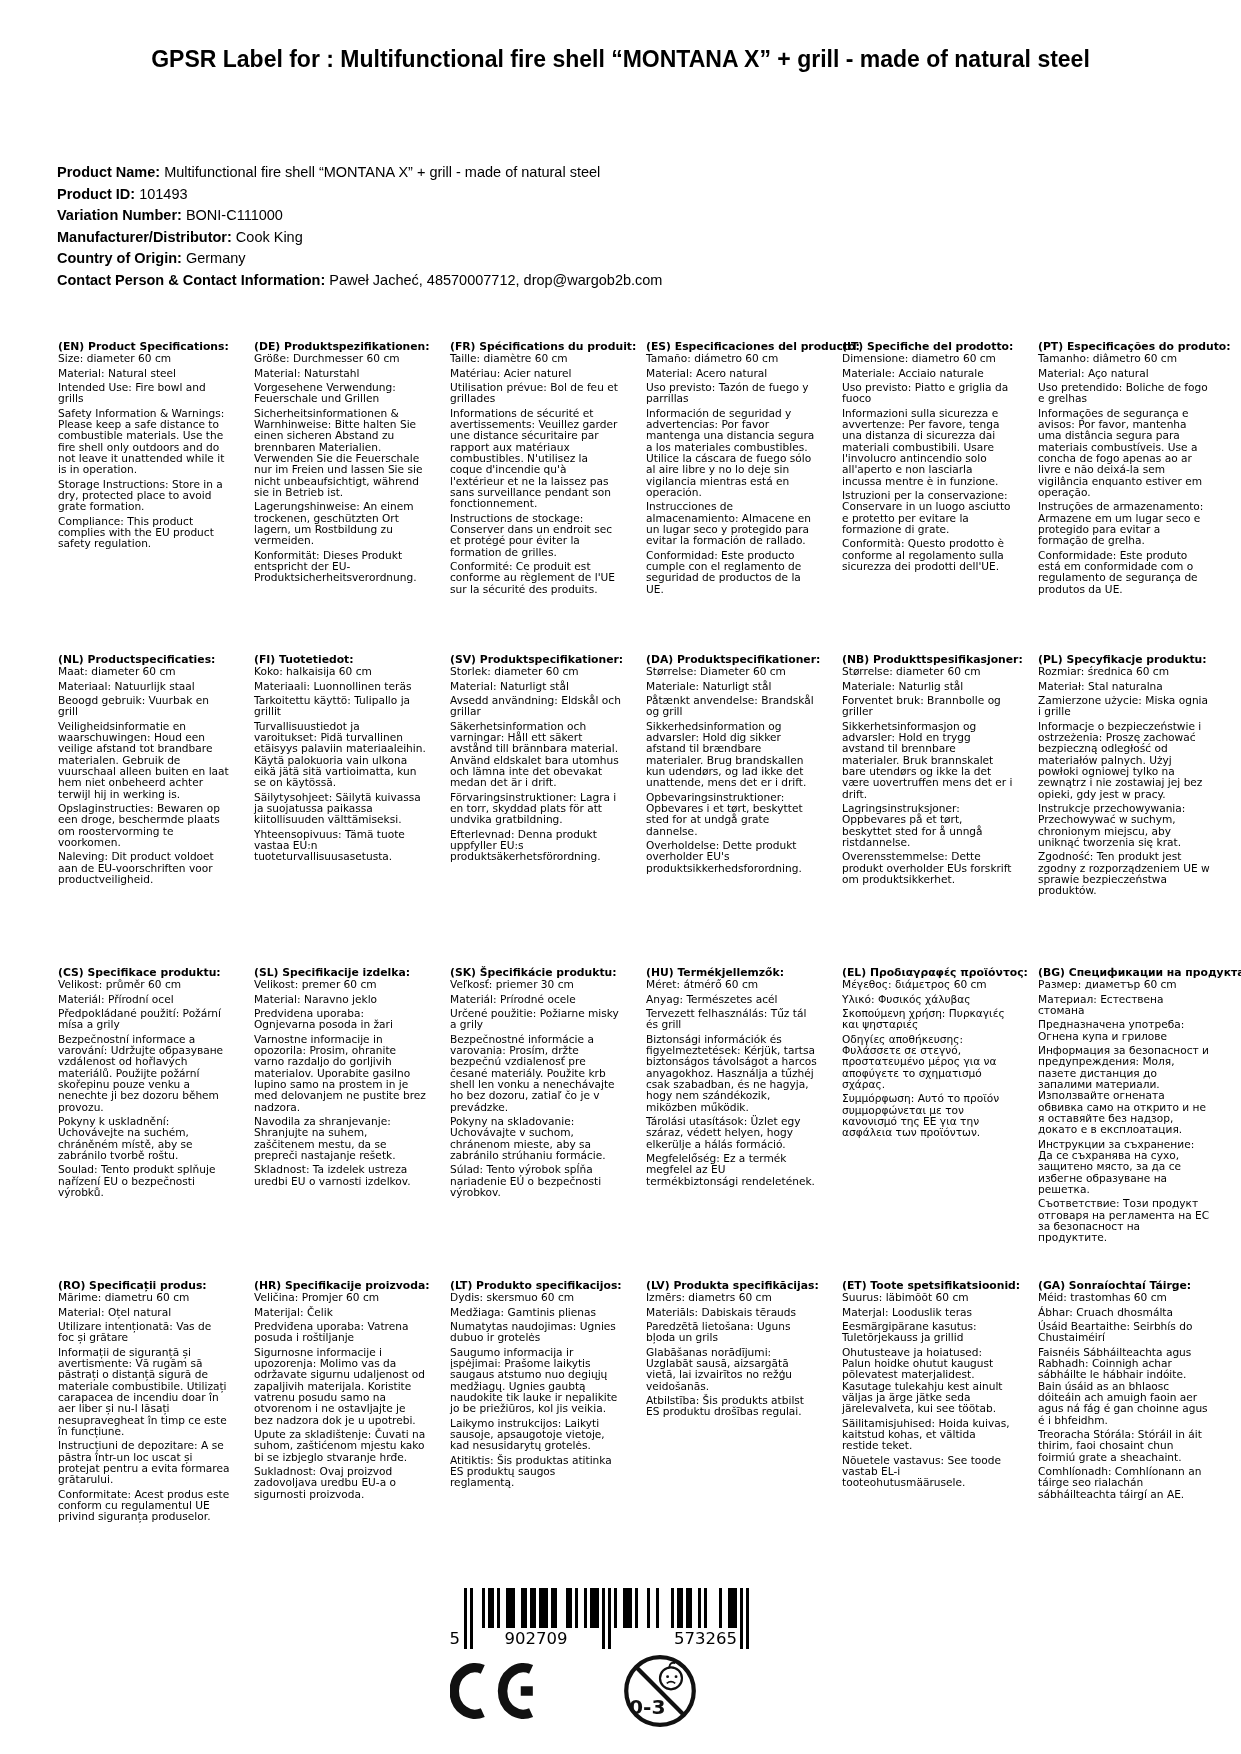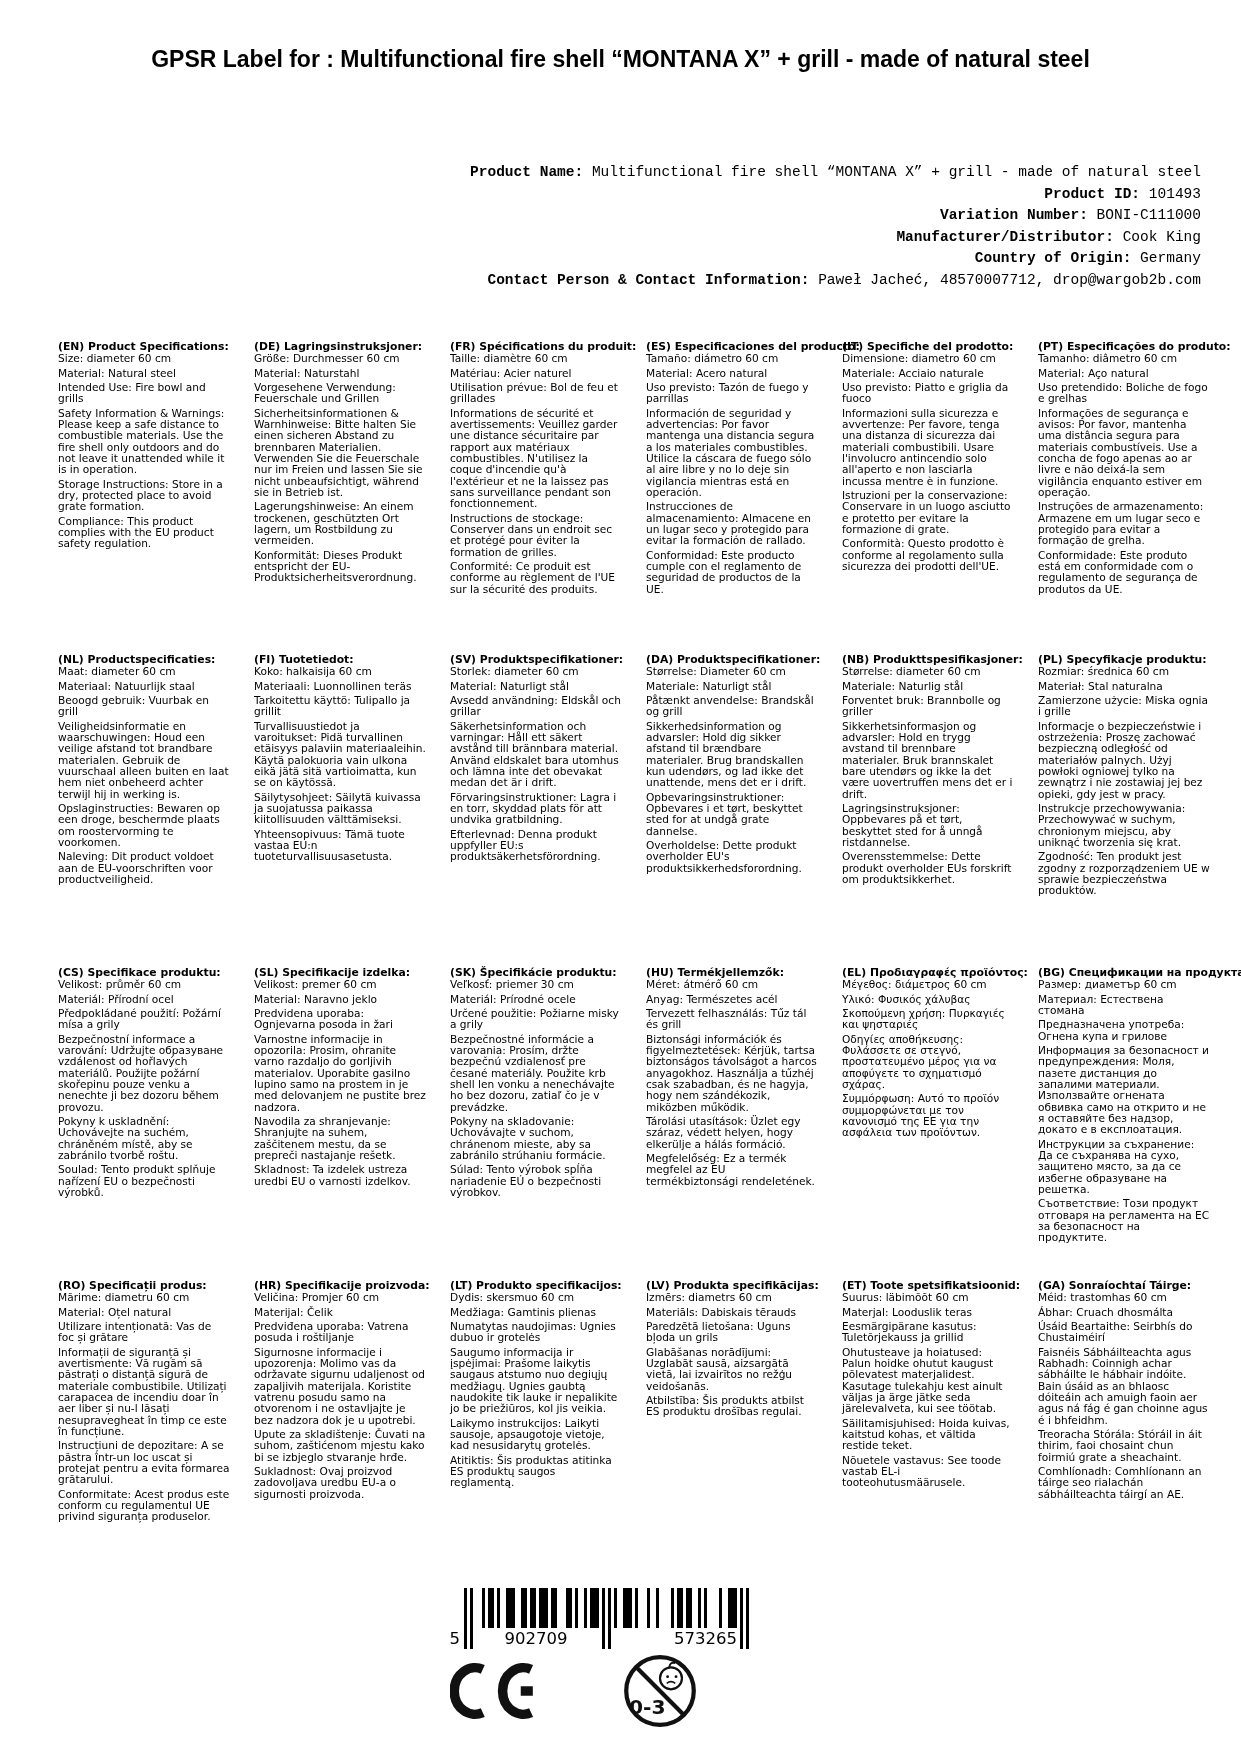--- a/index.html
+++ b/index.html
@@ -2,21 +2,21 @@
 <html><head>
 <meta charset="utf-8">
 <style>
   html,body{margin:0;padding:0;background:#fff;}
   .page{position:relative;width:1241px;height:1754px;background:#fff;color:#000;
         font-family:"DejaVu Sans",sans-serif;overflow:hidden;}
   .title{position:absolute;top:44px;left:0;right:0;margin:0 auto;max-width:960px;
          text-align:center;font-family:"Liberation Sans",sans-serif;
          font-size:23px;font-weight:bold;line-height:1.32;}
   .info{position:absolute;top:162px;left:57px;right:40px;
-        font-family:Liberation Mono, monospace;font-size:14.5px;line-height:21.5px;text-align:right;}
+        font-family:Liberation Sans, sans-serif;font-size:14.5px;line-height:21.5px;}
   .info-row .lbl{font-weight:bold;}
   .grid{position:absolute;top:341px;left:58px;display:grid;
         grid-template-columns:repeat(6,172px);column-gap:24px;grid-auto-rows:313px;}
   .block{overflow:visible;}
   .bh{font-size:10.8px;font-weight:bold;margin:0;line-height:1.15;white-space:nowrap;}
   .bp{font-size:10.6px;margin:3px 0 0 0;line-height:1.07;}
   .bh + .bp{margin-top:0;}
   .barcode{position:absolute;left:438px;top:1588px;width:320px;height:64px;}
   .bars{position:absolute;left:26px;top:0;width:285px;height:61px;}
   .bar{position:absolute;top:0;background:#000;}
@@ -48,21 +48,21 @@
       <section class="block">
         <h2 class="bh">(EN) Product Specifications:</h2>
         <p class="bp">Size: diameter 60 cm</p>
         <p class="bp">Material: Natural steel</p>
         <p class="bp">Intended Use: Fire bowl and grills</p>
         <p class="bp">Safety Information &amp; Warnings: Please keep a safe distance to combustible materials. Use the fire shell only outdoors and do not leave it unattended while it is in operation.</p>
         <p class="bp">Storage Instructions: Store in a dry, protected place to avoid grate formation.</p>
         <p class="bp">Compliance: This product complies with the EU product safety regulation.</p>
       </section>
       <section class="block">
-        <h2 class="bh">(DE) Lagringsinstruksjoner:</h2>
+        <h2 class="bh">(DE) Produktspezifikationen:</h2>
         <p class="bp">Größe: Durchmesser 60 cm</p>
         <p class="bp">Material: Naturstahl</p>
         <p class="bp">Vorgesehene Verwendung: Feuerschale und Grillen</p>
         <p class="bp">Sicherheitsinformationen &amp; Warnhinweise: Bitte halten Sie einen sicheren Abstand zu brennbaren Materialien. Verwenden Sie die Feuerschale nur im Freien und lassen Sie sie nicht unbeaufsichtigt, während sie in Betrieb ist.</p>
         <p class="bp">Lagerungshinweise: An einem trockenen, geschützten Ort lagern, um Rostbildung zu vermeiden.</p>
         <p class="bp">Konformität: Dieses Produkt entspricht der EU-Produktsicherheitsverordnung.</p>
       </section>
       <section class="block">
         <h2 class="bh">(FR) Spécifications du produit:</h2>
         <p class="bp">Taille: diamètre 60 cm</p>

